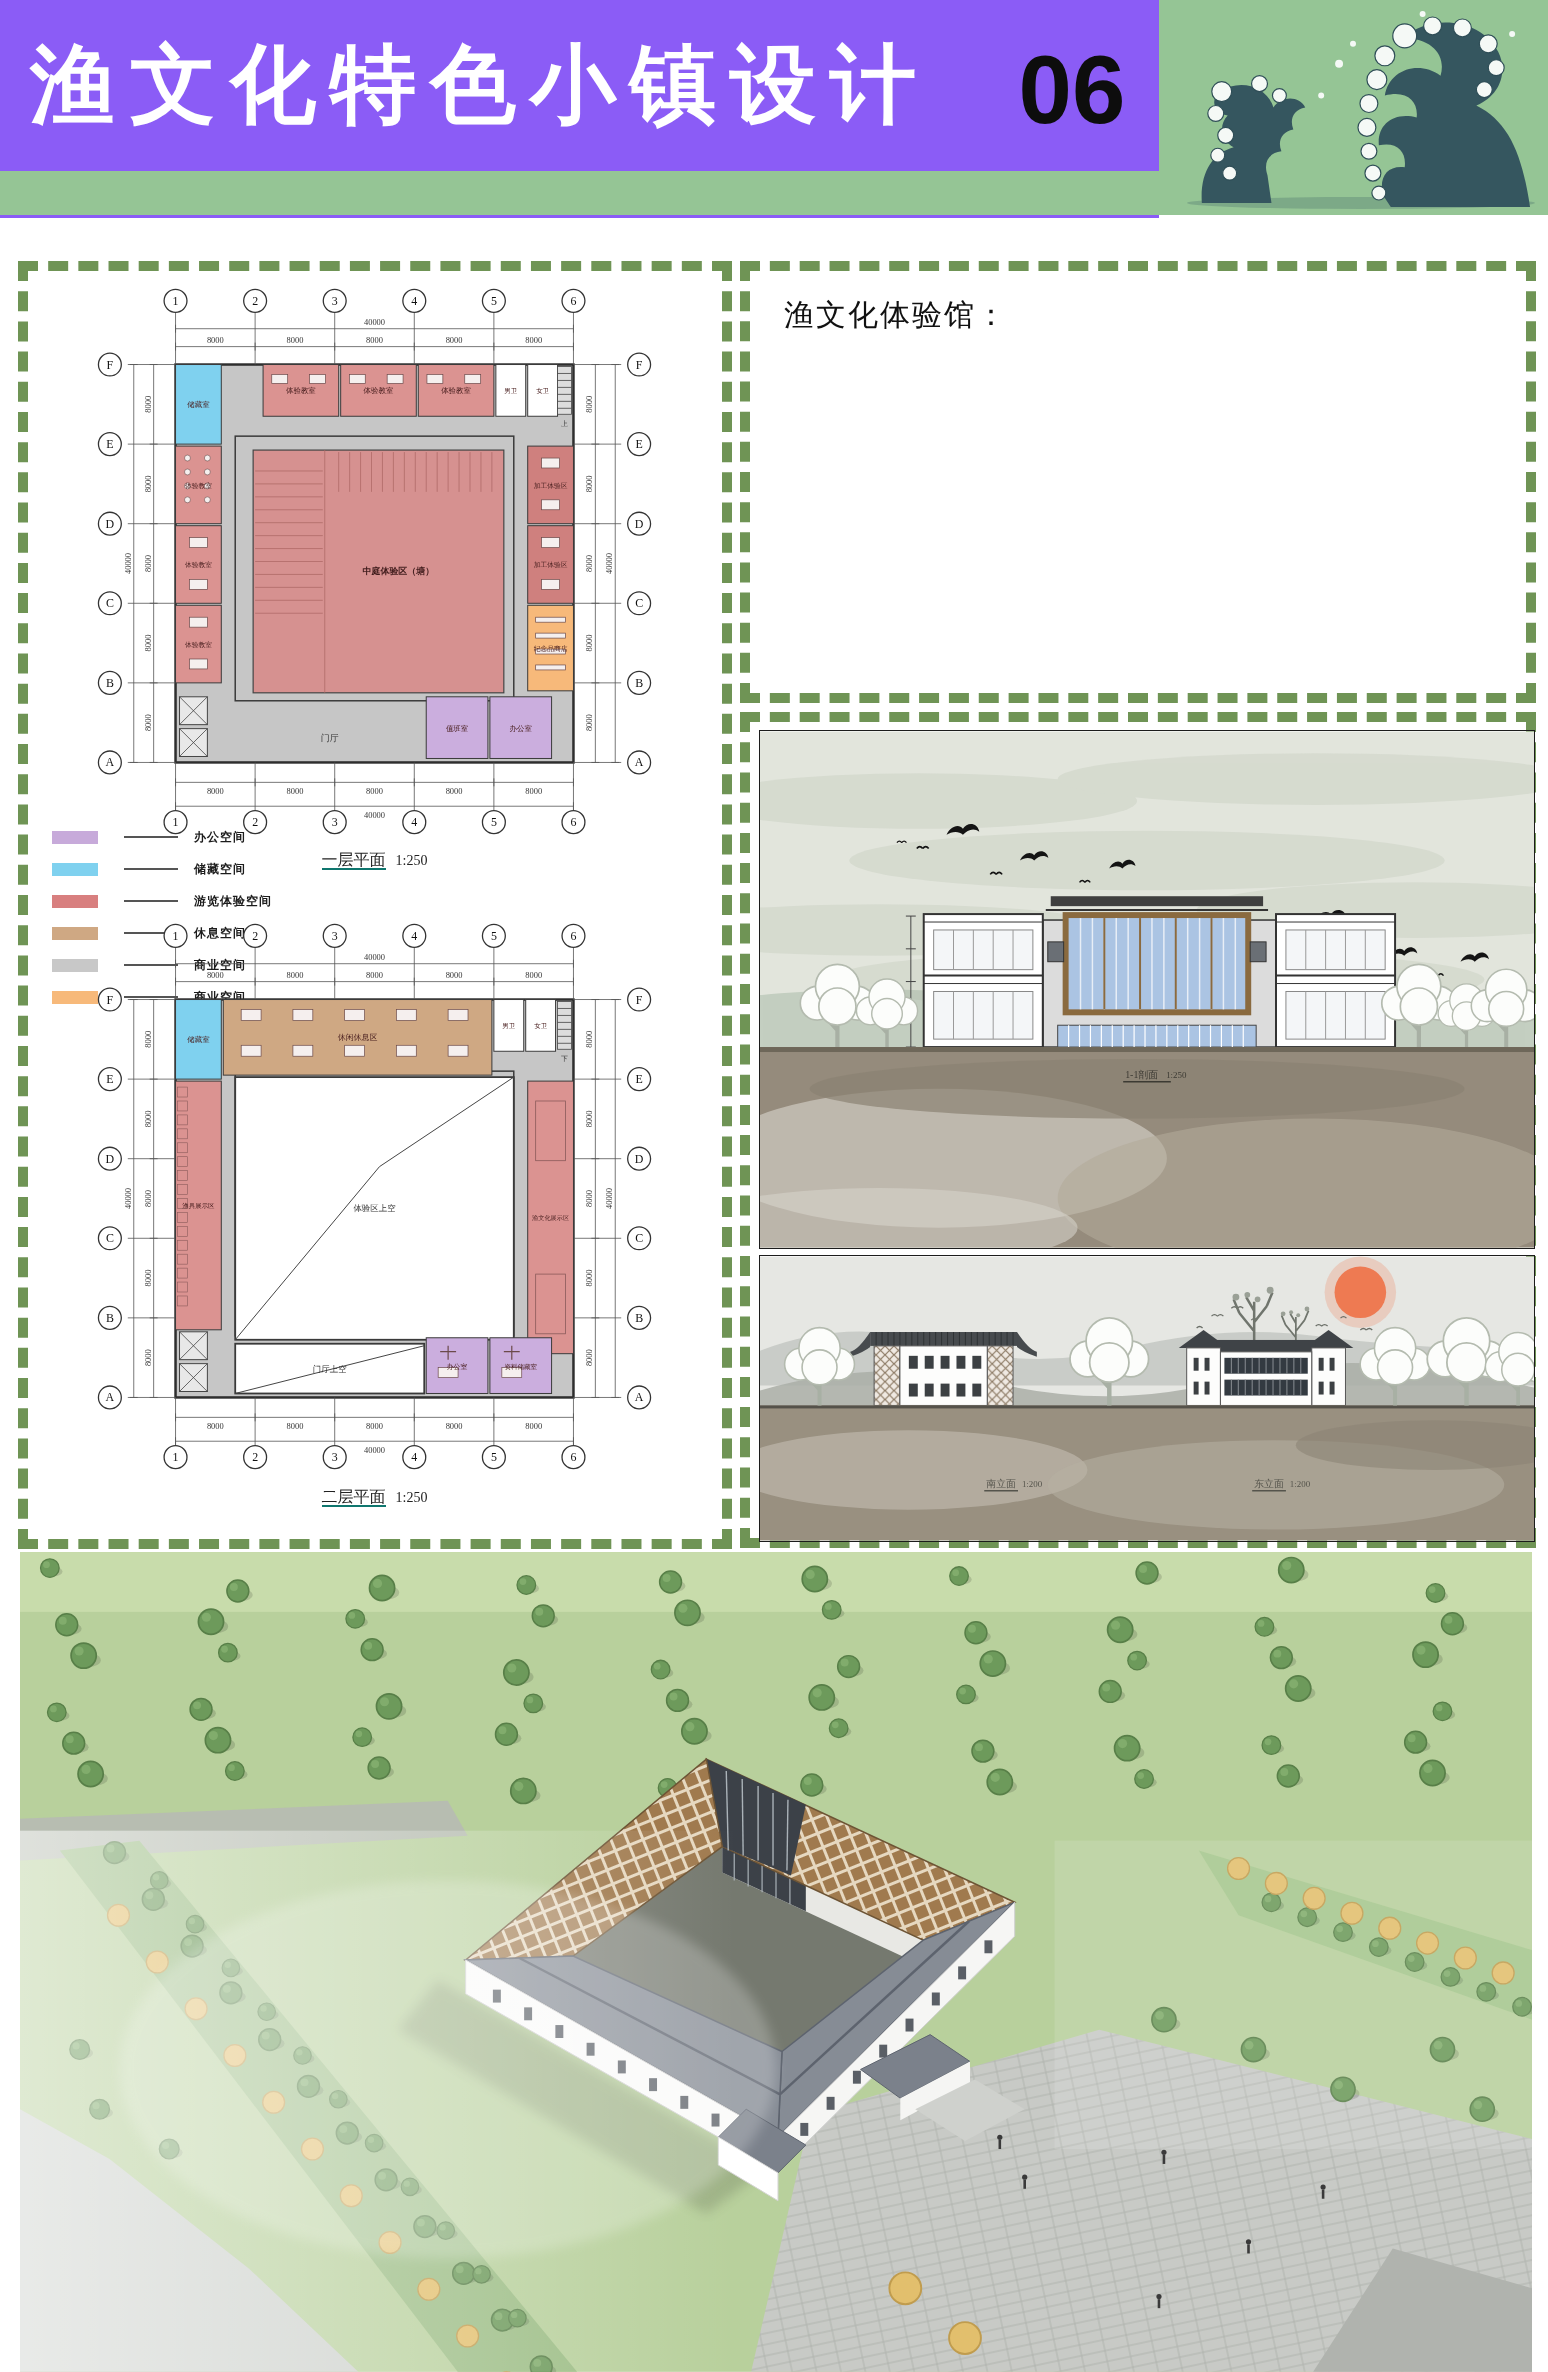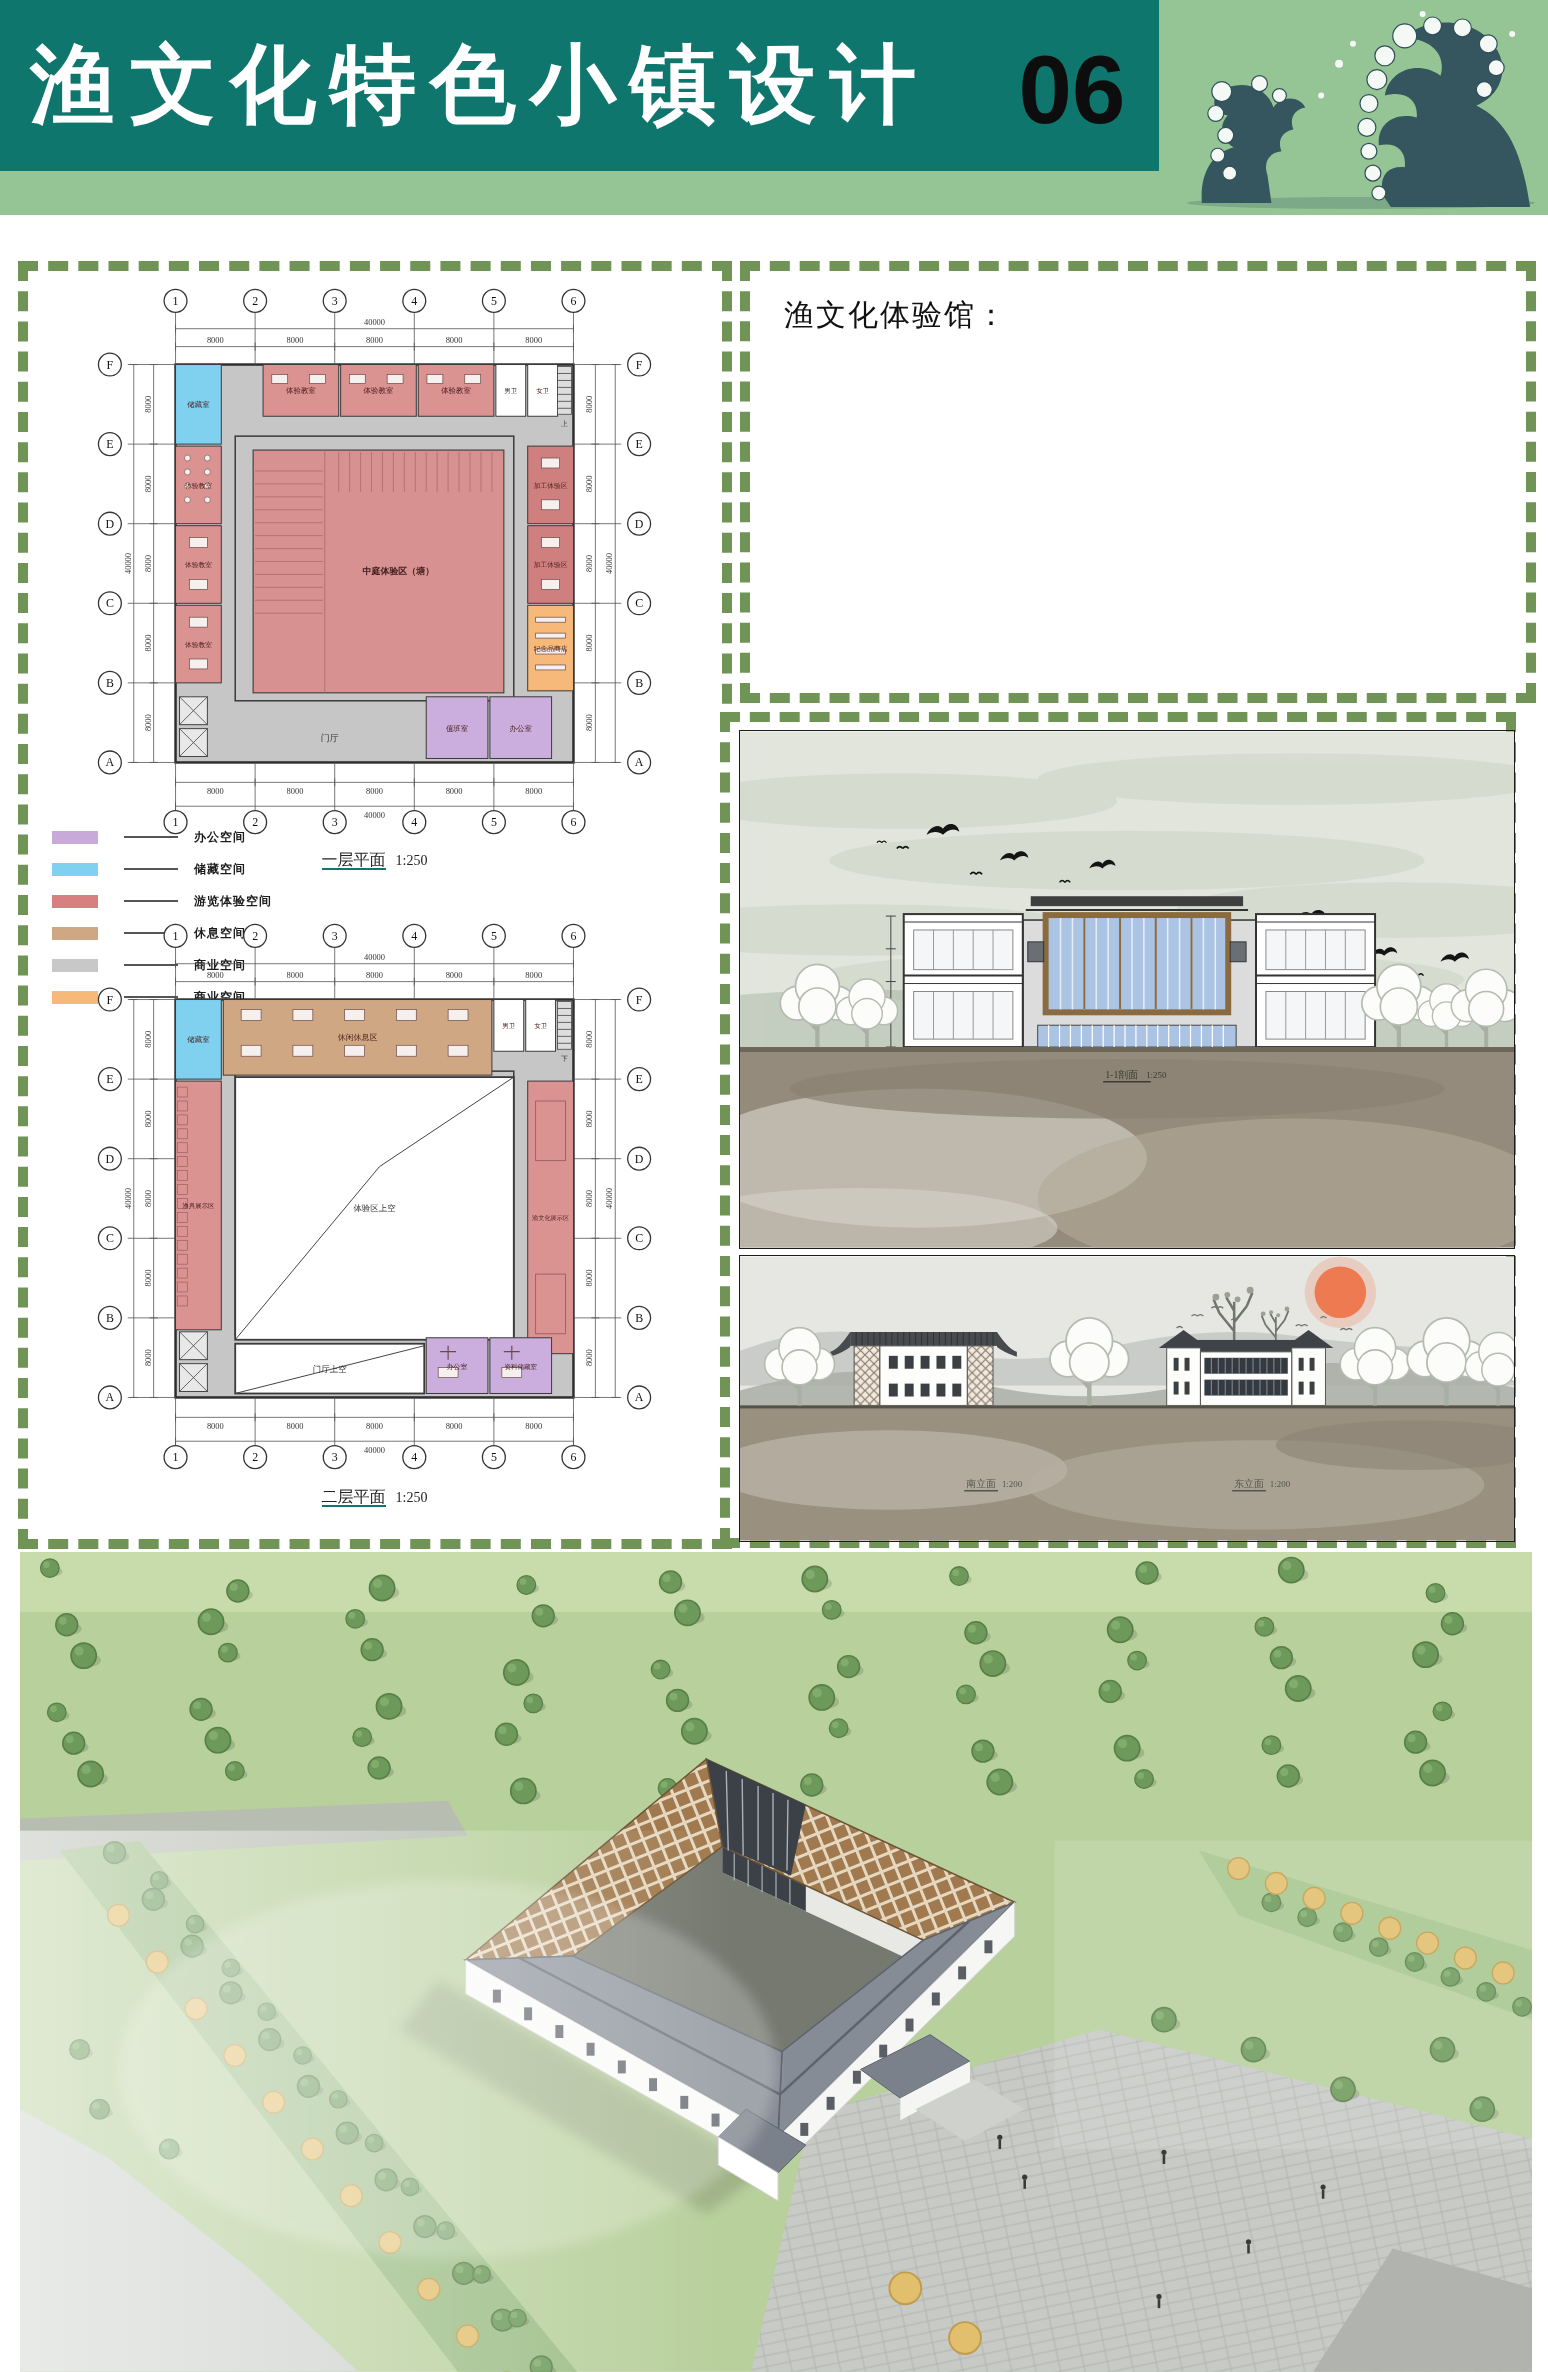--- a/index.html
+++ b/index.html
@@ -1,34 +1,34 @@
 <!DOCTYPE html>
 <html><head>
 <meta charset="utf-8">
 <style>
   html,body{margin:0;padding:0;}
   body{width:1548px;height:2372px;position:relative;background:#ffffff;
        font-family:"Liberation Sans",sans-serif;overflow:hidden;}
   .abs{position:absolute;}
   
-  .header-dark{left:0;top:0;width:1159px;height:171px;background:#0f766e;}
+  .header-dark{left:0;top:0;width:1159px;height:218px;background:#8b5cf6;}
   .header-title{left:30px;top:6px;width:915px;height:159px;color:#ffffff;
     font-family:"Liberation Serif",serif;font-weight:700;font-size:86px;
     letter-spacing:14px;line-height:159px;white-space:nowrap;}
   .header-number{left:985px;top:0;width:174px;height:171px;text-align:center;
     line-height:179px;font-size:96px;font-weight:700;color:#0d0d0d;
     font-family:"Liberation Sans",sans-serif;}
   .header-light-strip{left:0;top:171px;width:1548px;height:44px;background:#95c595;}
   .header-right{left:1159px;top:0;width:389px;height:215px;background:#95c595;}
   .wave-box{left:1172px;top:4px;width:364px;height:207px;}
   
   .panel{box-sizing:border-box;border:10px dashed #6f9455;background:#ffffff;}
   .panel-left{left:18px;top:261px;width:714px;height:1288px;}
   .panel-righttop{left:740px;top:261px;width:796px;height:442px;padding:14px 34px 10px 34px;}
-  .panel-rightbottom{left:720px;top:712px;width:796px;height:836px;padding:8px 9px;text-align:center;}
+  .panel-rightbottom{left:740px;top:712px;width:796px;height:836px;padding:8px 9px;text-align:center;}
   
   .intro-heading{font-family:"Liberation Serif",serif;font-size:30px;color:#111;
     letter-spacing:2px;line-height:60px;}
   .intro-body{font-family:"Liberation Serif",serif;font-size:29px;color:#111;
     letter-spacing:2px;line-height:61px;text-align:justify;}
   
   .plan-svg{position:absolute;left:18px;}
   .plan-caption{position:absolute;left:18px;width:657px;text-align:center;
     font-family:"Liberation Serif",serif;font-size:16px;color:#222;}
   .plan-caption .u{border-bottom:2px solid #0f766e;padding-bottom:0;}

